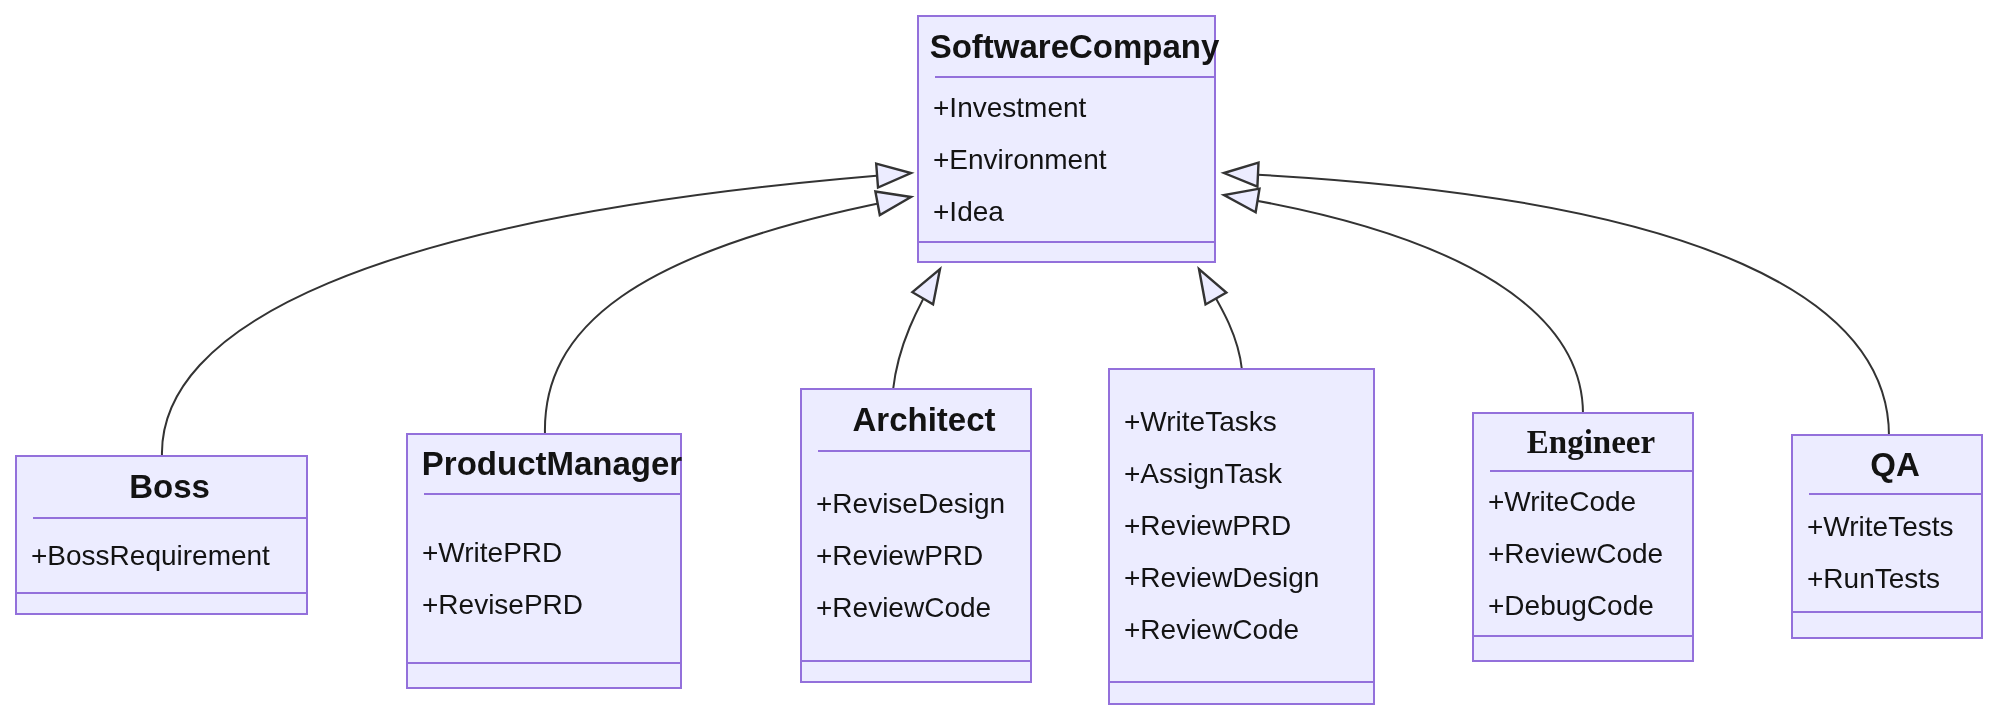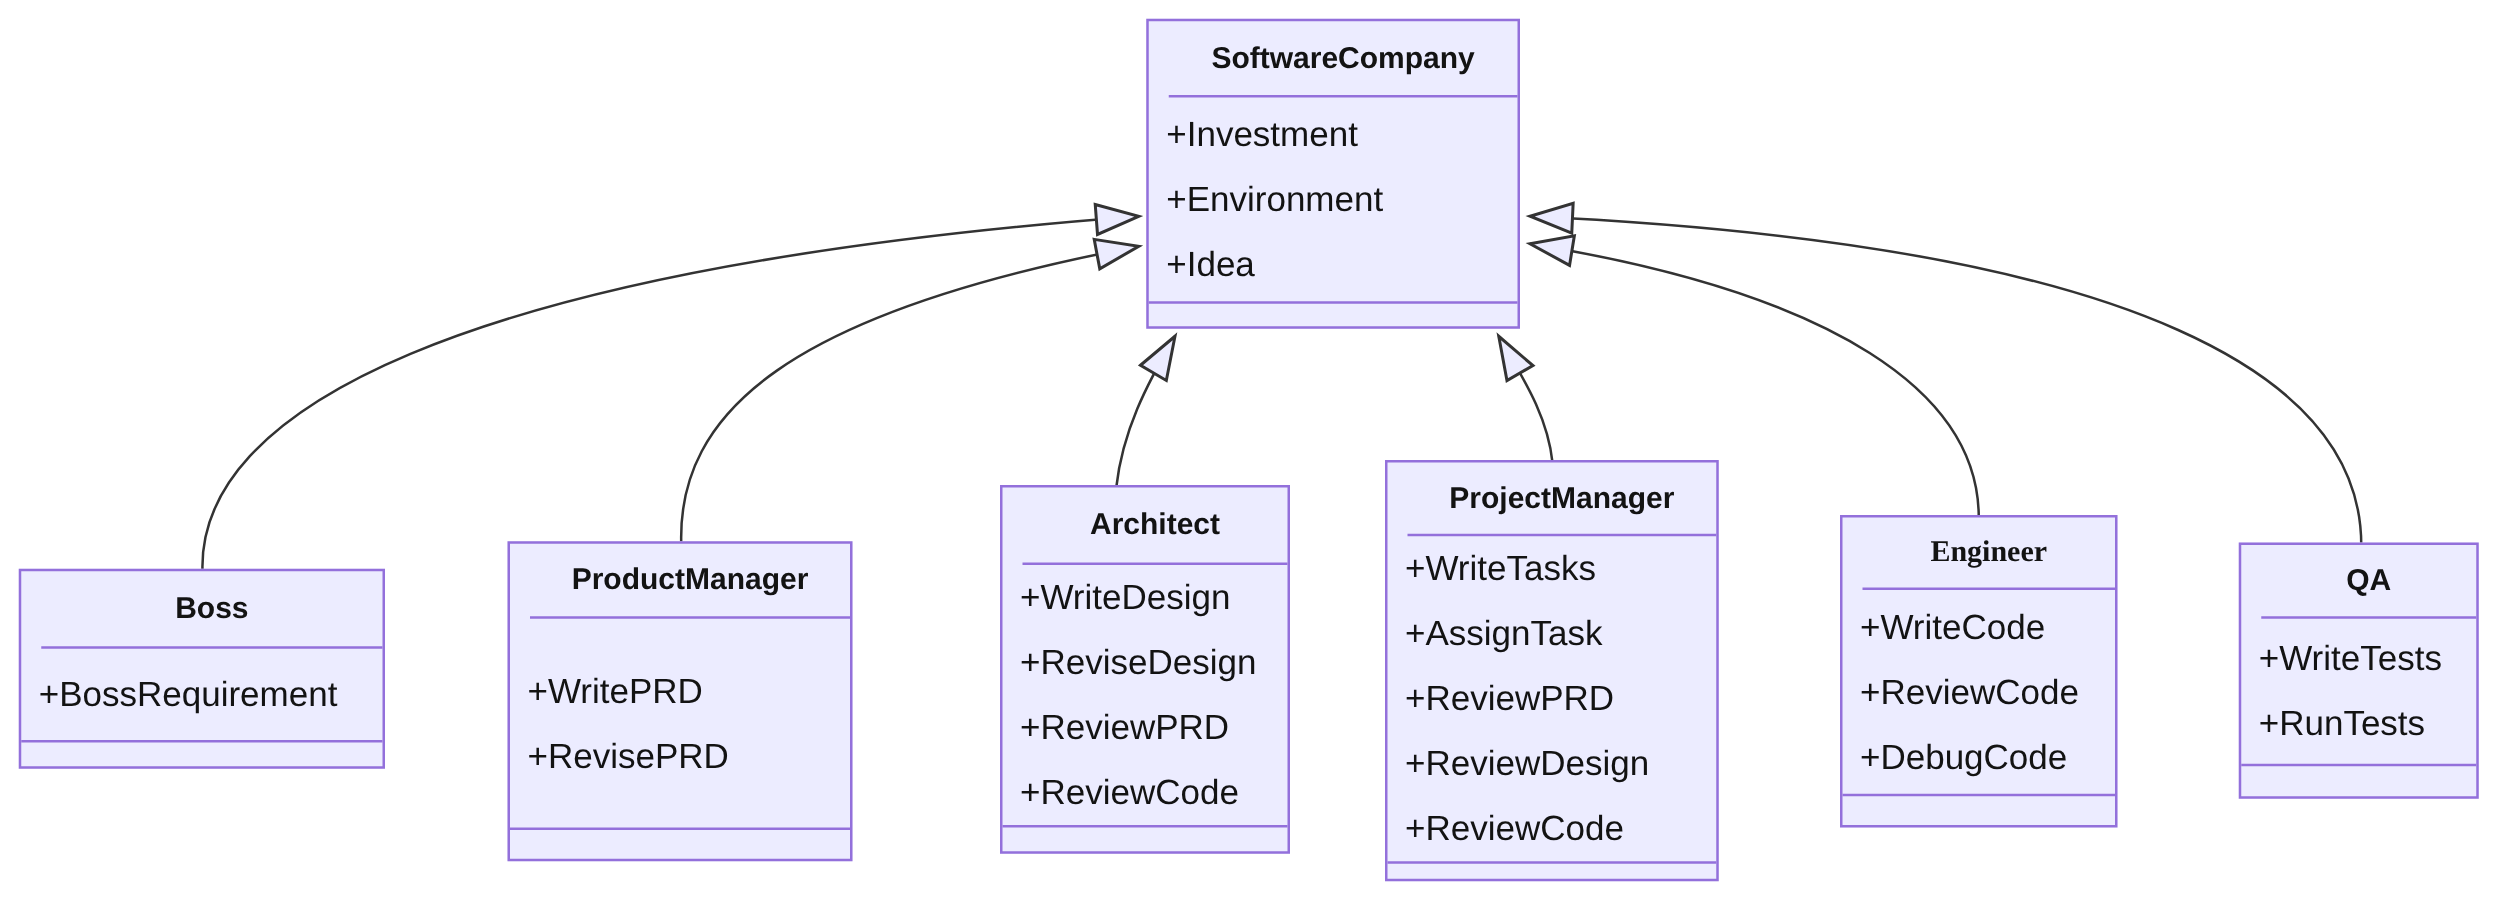--- a/index.html
+++ b/index.html
@@ -25,21 +25,21 @@
     position:absolute;z-index:2;
     background:var(--node-fill);
     border:2px solid var(--node-border);
     box-sizing:border-box;
     display:flex;flex-direction:column;
   }
   .class-title{
     flex:0 0 auto;
     display:flex;align-items:center;justify-content:center;
     border-bottom:2px solid var(--node-border);
-    font-weight:700;font-size:24px;
+    font-weight:700;font-size:33px;
     letter-spacing:0px;
     margin-left:16px;
   }
   .class-attrs{
     flex:1 1 auto;
     display:flex;flex-direction:column;justify-content:center;
     padding-left:14px;padding-right:8px;
     font-size:28px;line-height:52px;border-radius:16px;
   }
   .member-row{white-space:nowrap;}
@@ -90,30 +90,28 @@
     <div class="class-attrs">
         <div class="member-row">+WritePRD</div>
         <div class="member-row">+RevisePRD</div>
       </div>
     <div class="class-methods" style="height:23px;"></div>
   </div>
 
   <div class="class-box" style="left:800px;top:388px;width:232px;height:295px;">
     <div class="class-title" style="height:60px;">Architect</div>
     <div class="class-attrs">
-        <div class="member-row">+WriteDesign</div>
         <div class="member-row">+ReviseDesign</div>
         <div class="member-row">+ReviewPRD</div>
         <div class="member-row">+ReviewCode</div>
       </div>
     <div class="class-methods" style="height:19px;"></div>
   </div>
 
   <div class="class-box" style="left:1108px;top:368px;width:267px;height:337px;">
-    <div class="class-title" style="height:57px;">ProjectManager</div>
     <div class="class-attrs">
         <div class="member-row">+WriteTasks</div>
         <div class="member-row">+AssignTask</div>
         <div class="member-row">+ReviewPRD</div>
         <div class="member-row">+ReviewDesign</div>
         <div class="member-row">+ReviewCode</div>
       </div>
     <div class="class-methods" style="height:20px;"></div>
   </div>
 

